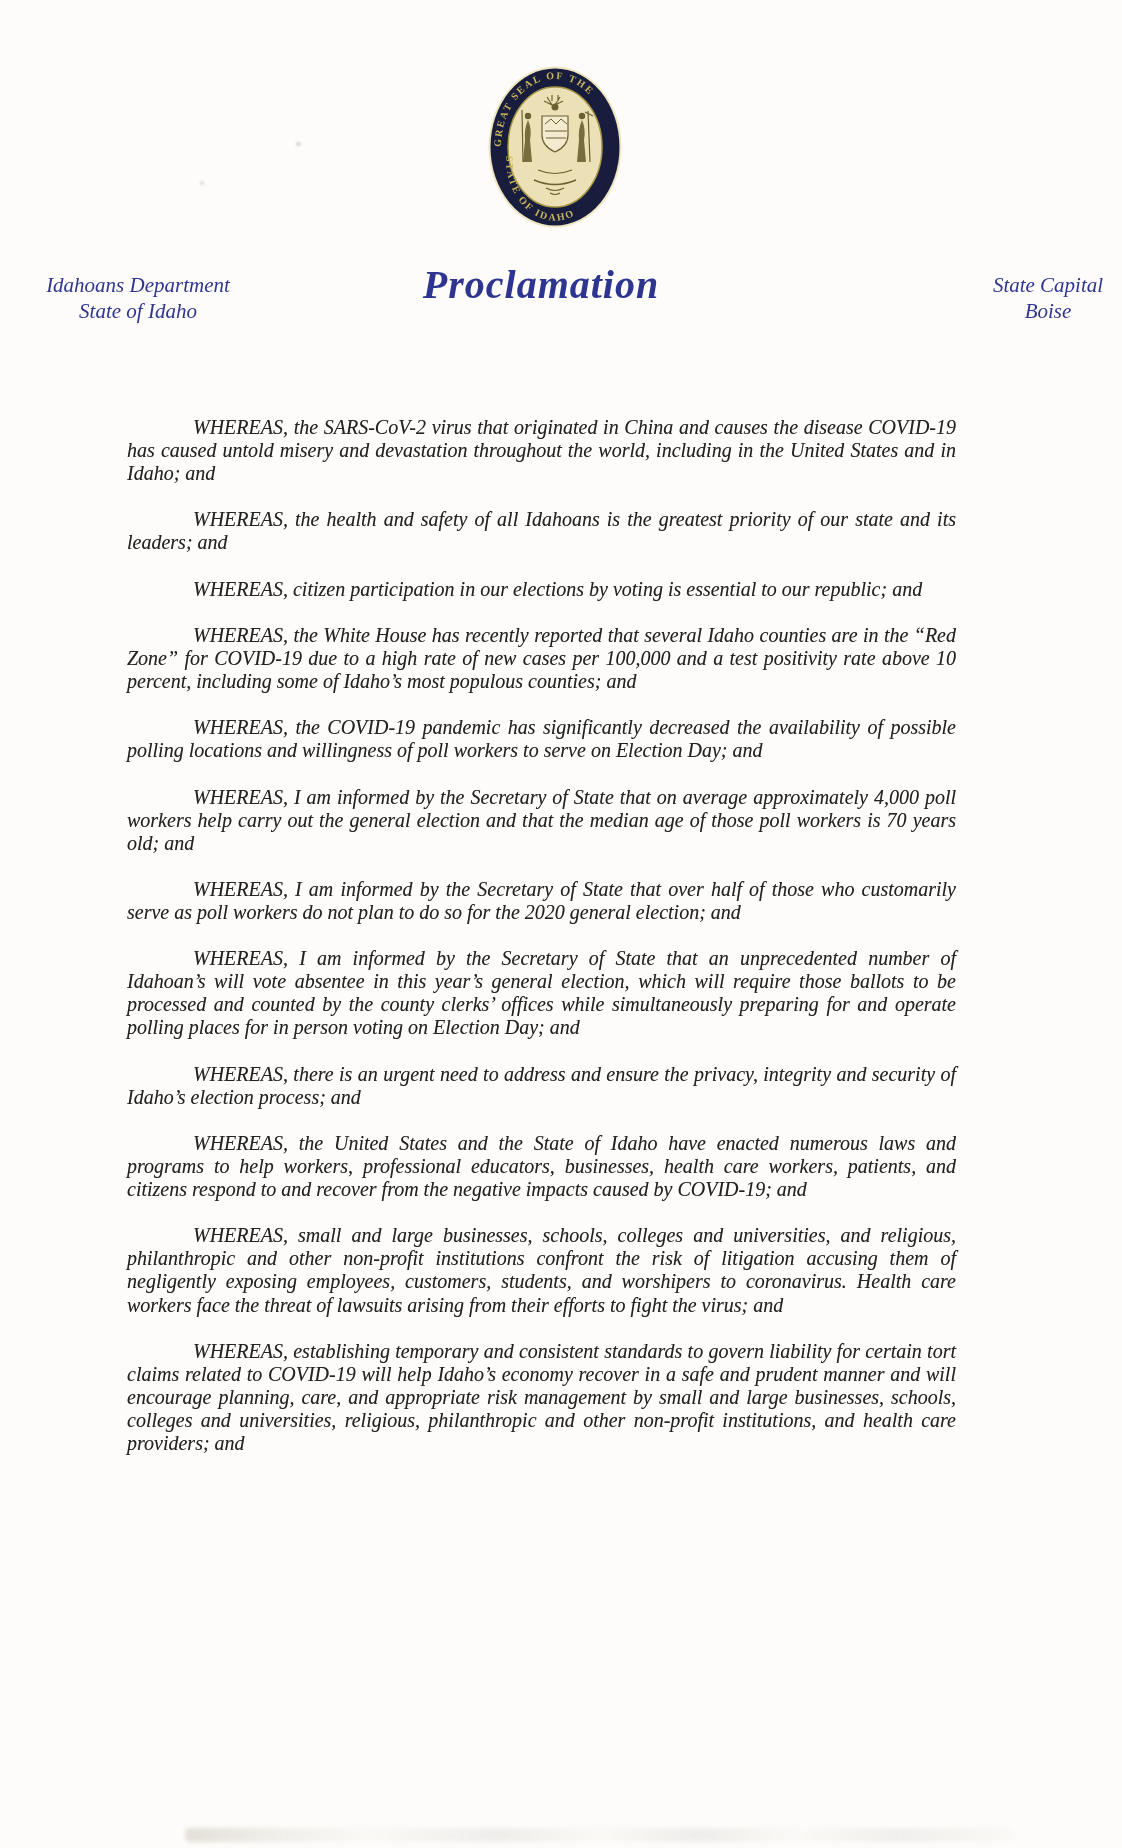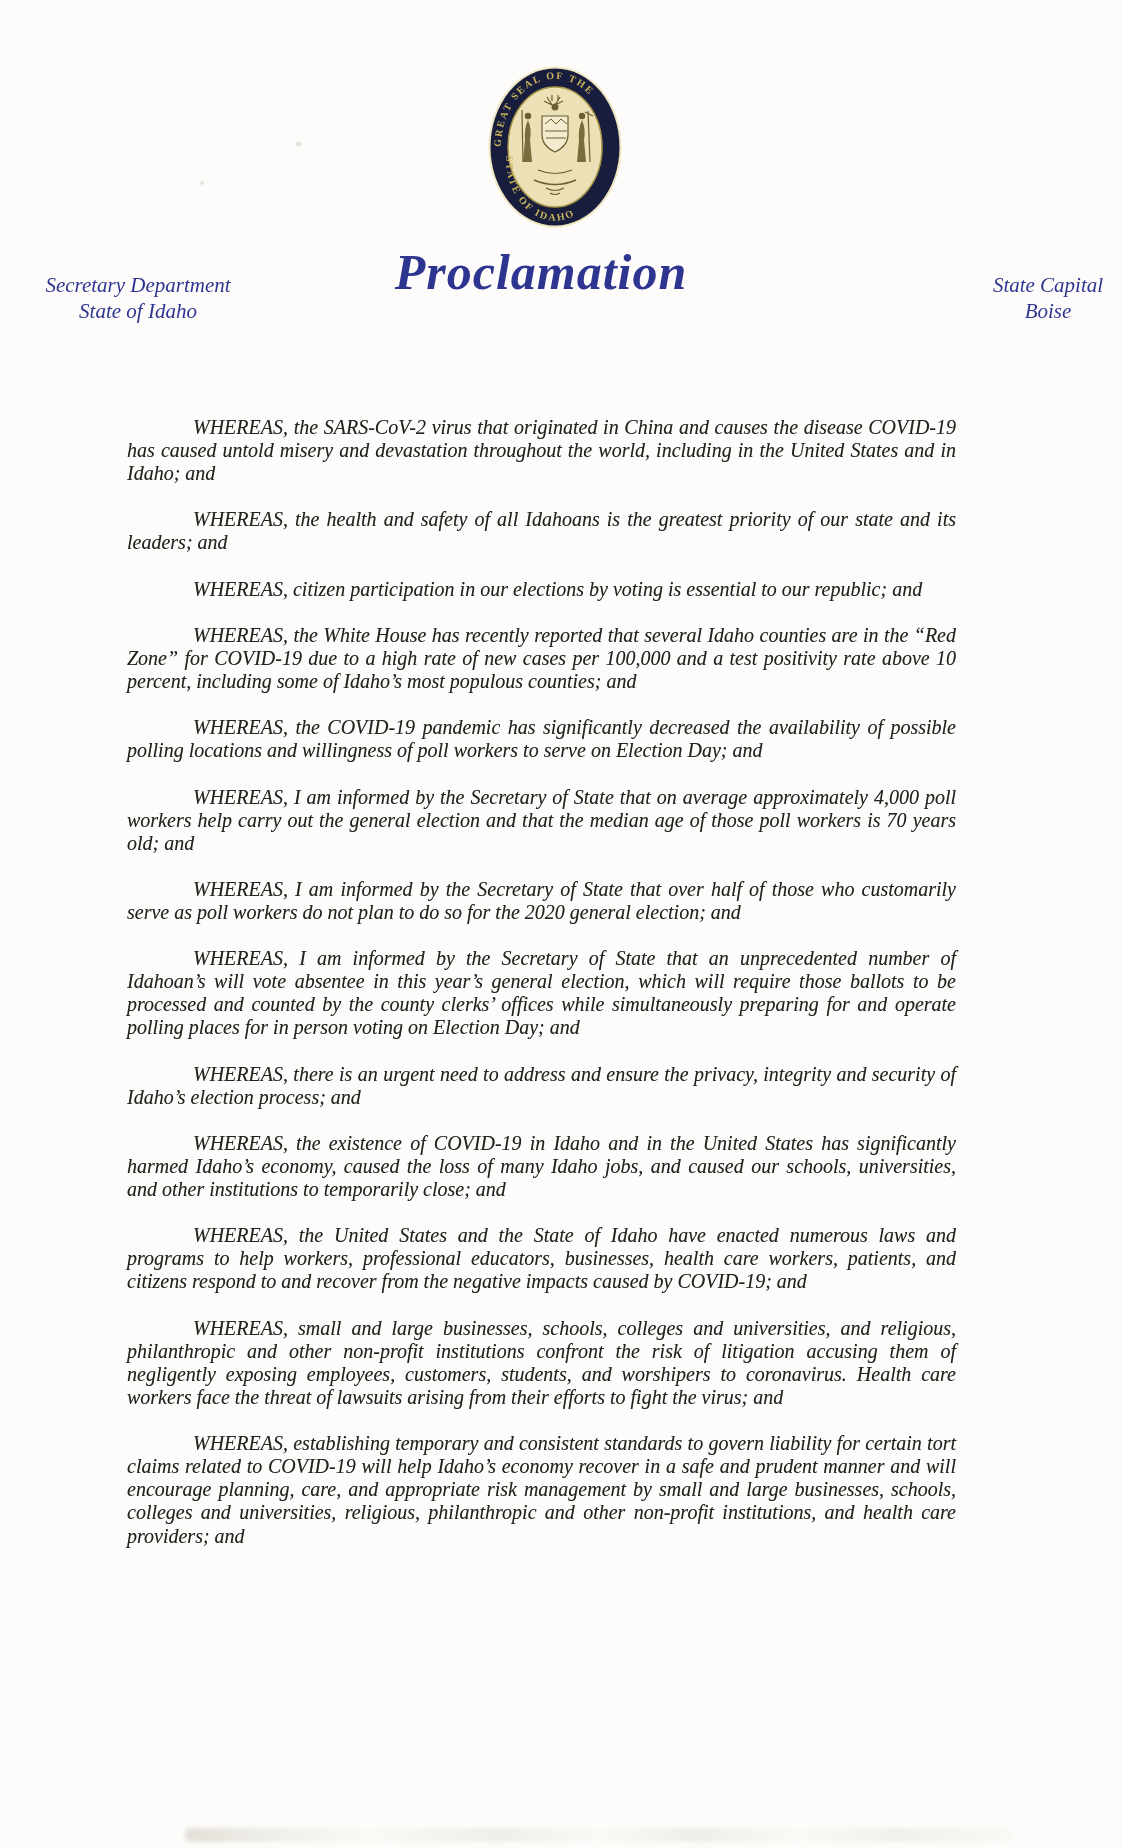--- a/index.html
+++ b/index.html
@@ -21,22 +21,22 @@
   }
   .hdr-center {
     position: absolute; left: 261px; top: 246px; width: 560px;
     text-align: center; color: #2e3590;
   }
   .hdr-title {
     font-style: italic; font-size: 33px; line-height: 38px;
     letter-spacing: 0.5px;
   }
   .hdr-subtitle {
-    font-style: italic; font-weight: bold; font-size: 50px; line-height: 52px;
-    letter-spacing: 1px; margin-top: 0;
+    font-style: italic; font-weight: bold; font-size: 40px; line-height: 52px;
+    letter-spacing: 1px; margin-top: 13px;
   }
   .hdr-side {
     position: absolute; top: 272px; width: 220px;
     text-align: center; color: #2e3590; font-style: italic;
     font-size: 21px; line-height: 26px;
   }
   .hdr-left  { left: 28px; }
   .hdr-right { left: 938px; }
   
   .doc-body {
@@ -108,40 +108,39 @@
         <path d="M58,122 q9,5 18,0 m-14,5 q5,3 10,0"></path>
       </g>
     </svg>
   </div>
 
   <div class="hdr-center">
     <div class="hdr-subtitle">Proclamation</div>
   </div>
 
   <div class="hdr-side hdr-left">
-    <div>Secretary Department</div>
+    <div>Idahoans Department</div>
     <div>State of Idaho</div>
   </div>
 
   <div class="hdr-side hdr-right">
     <div>State Capital</div>
     <div>Boise</div>
   </div>
 
   <div class="doc-body">
     <p>WHEREAS, the SARS-CoV-2 virus that originated in China and causes the disease COVID-19 has caused untold misery and devastation throughout the world, including in the United States and in Idaho; and</p>
     <p>WHEREAS, the health and safety of all Idahoans is the greatest priority of our state and its leaders; and</p>
     <p>WHEREAS, citizen participation in our elections by voting is essential to our republic; and</p>
     <p>WHEREAS, the White House has recently reported that several Idaho counties are in the “Red Zone” for COVID-19 due to a high rate of new cases per 100,000 and a test positivity rate above 10 percent, including some of Idaho’s most populous counties; and</p>
     <p>WHEREAS, the COVID-19 pandemic has significantly decreased the availability of possible polling locations and willingness of poll workers to serve on Election Day; and</p>
     <p>WHEREAS, I am informed by the Secretary of State that on average approximately 4,000 poll workers help carry out the general election and that the median age of those poll workers is 70 years old; and</p>
     <p>WHEREAS, I am informed by the Secretary of State that over half of those who customarily serve as poll workers do not plan to do so for the 2020 general election; and</p>
     <p>WHEREAS, I am informed by the Secretary of State that an unprecedented number of Idahoan’s will vote absentee in this year’s general election, which will require those ballots to be processed and counted by the county clerks’ offices while simultaneously preparing for and operate polling places for in person voting on Election Day; and</p>
     <p>WHEREAS, there is an urgent need to address and ensure the privacy, integrity and security of Idaho’s election process; and</p>
-    <p>WHEREAS, the existence of COVID-19 in Idaho and in the United States has significantly harmed Idaho’s economy, caused the loss of many Idaho jobs, and caused our schools, universities, and other institutions to temporarily close; and</p>
     <p>WHEREAS, the United States and the State of Idaho have enacted numerous laws and programs to help workers, professional educators, businesses, health care workers, patients, and citizens respond to and recover from the negative impacts caused by COVID-19; and</p>
     <p>WHEREAS, small and large businesses, schools, colleges and universities, and religious, philanthropic and other non-profit institutions confront the risk of litigation accusing them of negligently exposing employees, customers, students, and worshipers to coronavirus. Health care workers face the threat of lawsuits arising from their efforts to fight the virus; and</p>
     <p>WHEREAS, establishing temporary and consistent standards to govern liability for certain tort claims related to COVID-19 will help Idaho’s economy recover in a safe and prudent manner and will encourage planning, care, and appropriate risk management by small and large businesses, schools, colleges and universities, religious, philanthropic and other non-profit institutions, and health care providers; and</p>
   </div>
 
   <div class="speck speck-1"></div>
   <div class="speck speck-2"></div>
   <div class="smudge"></div>
 
 </div>

